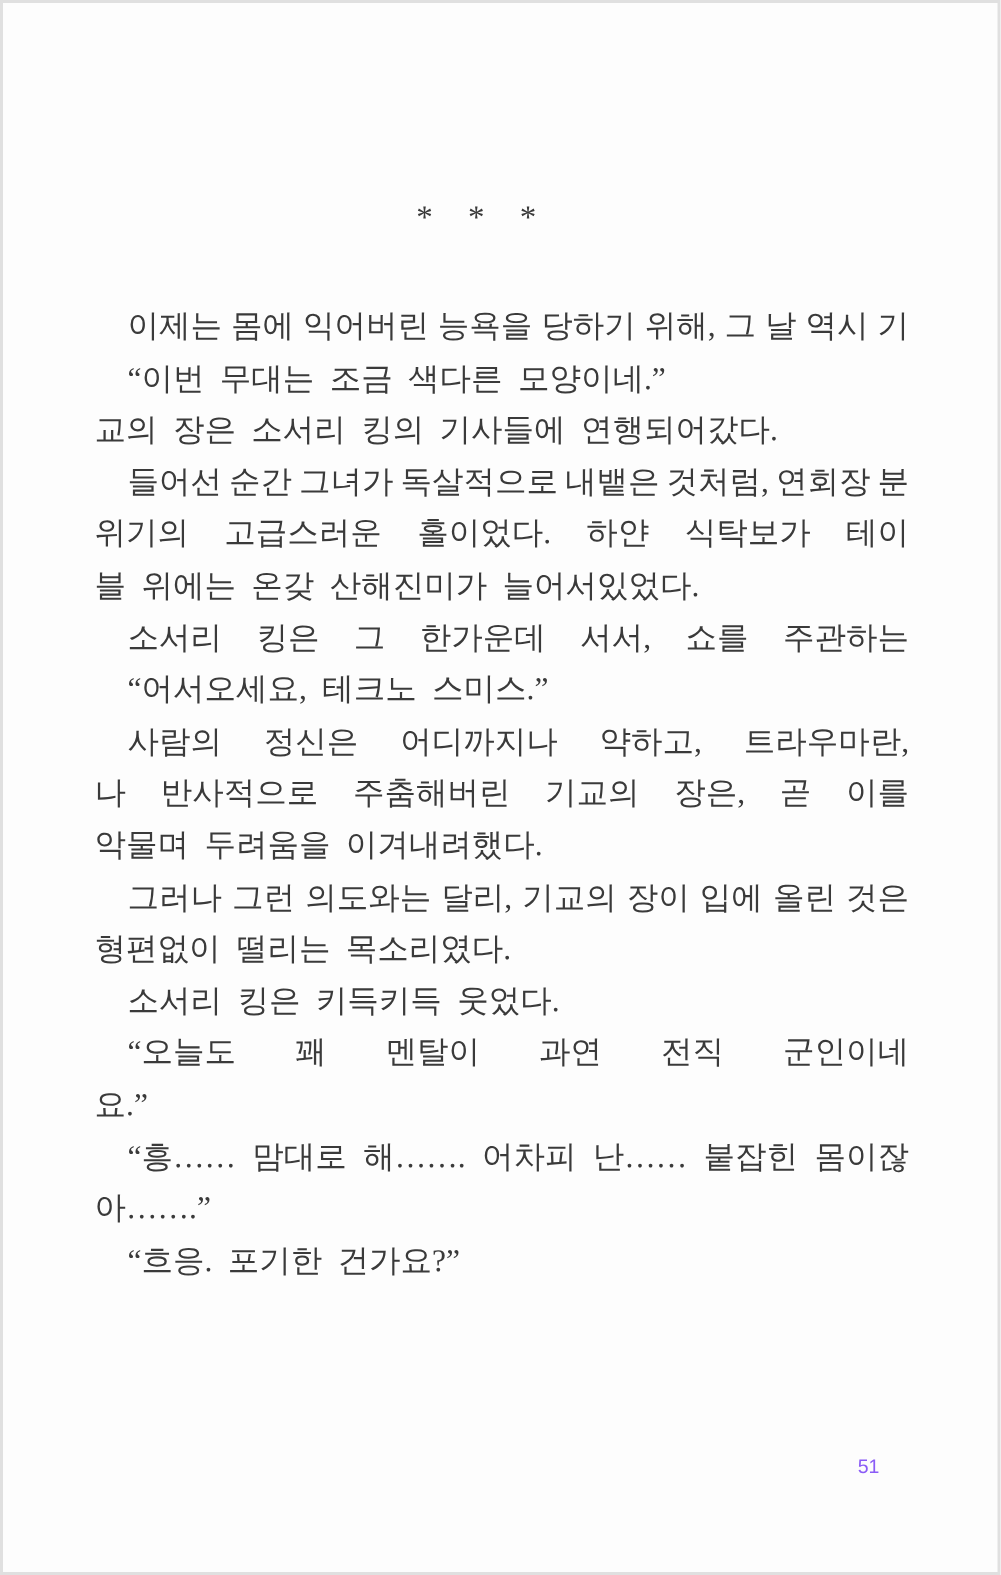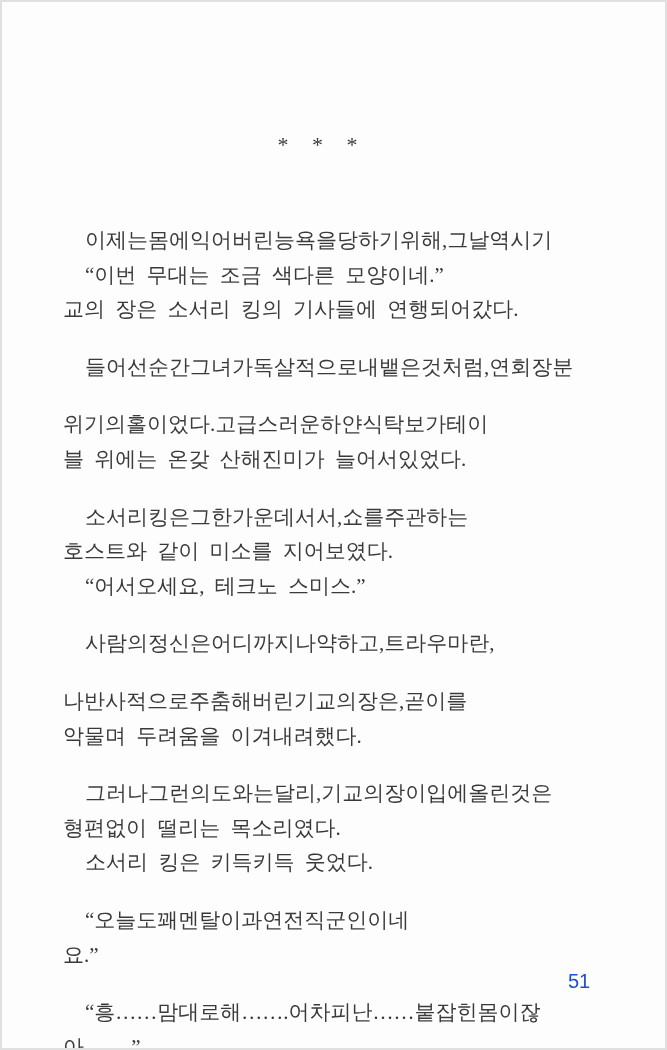--- a/index.html
+++ b/index.html
@@ -33,50 +33,48 @@
   .line {
     height: 34.6px;
     line-height: 34.6px;
     font-size: 21px;
     white-space: pre;
     word-spacing: 5px;
     overflow: hidden;
   }
   .line.just {
     display: flex;
-    justify-content: flex-start;
+    justify-content: space-between;
     word-spacing: 0;
-    margin-top: 23px;
   }
   .line.indent { padding-left: 22px; }
   .page-number {
     position: absolute;
     top: 968px;
     left: 552px;
     width: 50px;
     text-align: center;
-    font-size: 20px;
-    color: #1d4ed8;
+    font-size: 13px;
+    color: #8b5cf6;
     font-family: "Liberation Sans", "DejaVu Sans", sans-serif;
   }
 </style>
 </head>
 <body style="color: rgb(58, 58, 58); background: rgb(253, 253, 253);">
 
 <div class="separator">* * *</div>
 
 <div class="text-body">
     <div class="line indent just"><span>이제는</span><span>몸에</span><span>익어버린</span><span>능욕을</span><span>당하기</span><span>위해,</span><span>그</span><span>날</span><span>역시</span><span>기</span></div>
     <div class="line indent">“이번 무대는 조금 색다른 모양이네.”</div>
     <div class="line">교의 장은 소서리 킹의 기사들에 연행되어갔다.</div>
     <div class="line indent just"><span>들어선</span><span>순간</span><span>그녀가</span><span>독살적으로</span><span>내뱉은</span><span>것처럼,</span><span>연회장</span><span>분</span></div>
-    <div class="line just"><span>위기의</span><span>홀이었다.</span><span>고급스러운</span><span>하얀</span><span>식탁보가</span><span>테이</span></div>
+    <div class="line just"><span>위기의</span><span>고급스러운</span><span>홀이었다.</span><span>하얀</span><span>식탁보가</span><span>테이</span></div>
     <div class="line">블 위에는 온갖 산해진미가 늘어서있었다.</div>
     <div class="line indent just"><span>소서리</span><span>킹은</span><span>그</span><span>한가운데</span><span>서서,</span><span>쇼를</span><span>주관하는</span></div>
-    <div class="line">호스트와 같이 미소를 지어보였다.</div>
     <div class="line indent">“어서오세요, 테크노 스미스.”</div>
     <div class="line indent just"><span>사람의</span><span>정신은</span><span>어디까지나</span><span>약하고,</span><span>트라우마란,</span></div>
     <div class="line just"><span>나</span><span>반사적으로</span><span>주춤해버린</span><span>기교의</span><span>장은,</span><span>곧</span><span>이를</span></div>
     <div class="line">악물며 두려움을 이겨내려했다.</div>
     <div class="line indent just"><span>그러나</span><span>그런</span><span>의도와는</span><span>달리,</span><span>기교의</span><span>장이</span><span>입에</span><span>올린</span><span>것은</span></div>
     <div class="line">형편없이 떨리는 목소리였다.</div>
     <div class="line indent">소서리 킹은 키득키득 웃었다.</div>
     <div class="line indent just"><span>“오늘도</span><span>꽤</span><span>멘탈이</span><span>과연</span><span>전직</span><span>군인이네</span></div>
     <div class="line">요.”</div>
     <div class="line indent just"><span>“흥……</span><span>맘대로</span><span>해…….</span><span>어차피</span><span>난……</span><span>붙잡힌</span><span>몸이잖</span></div>

